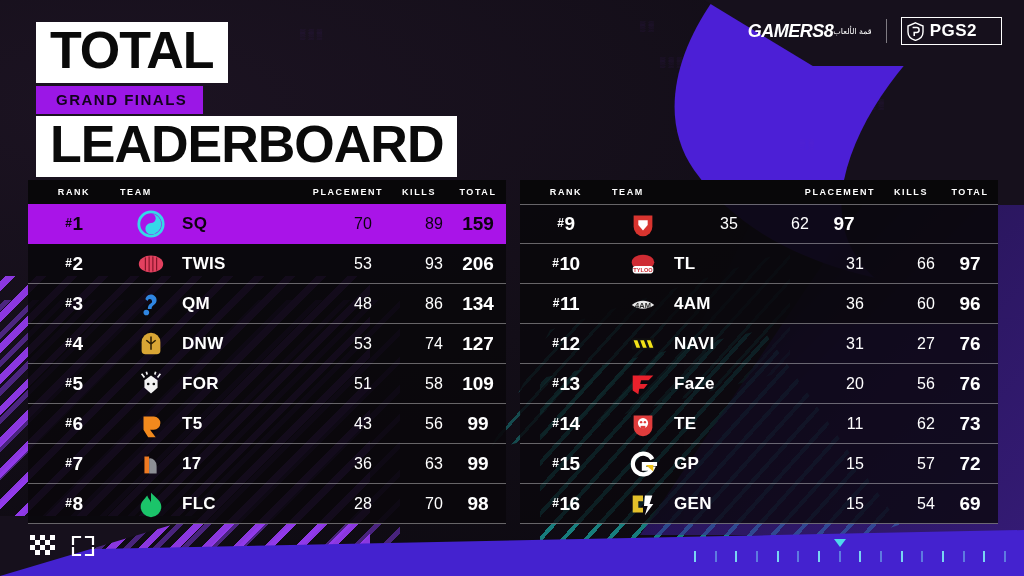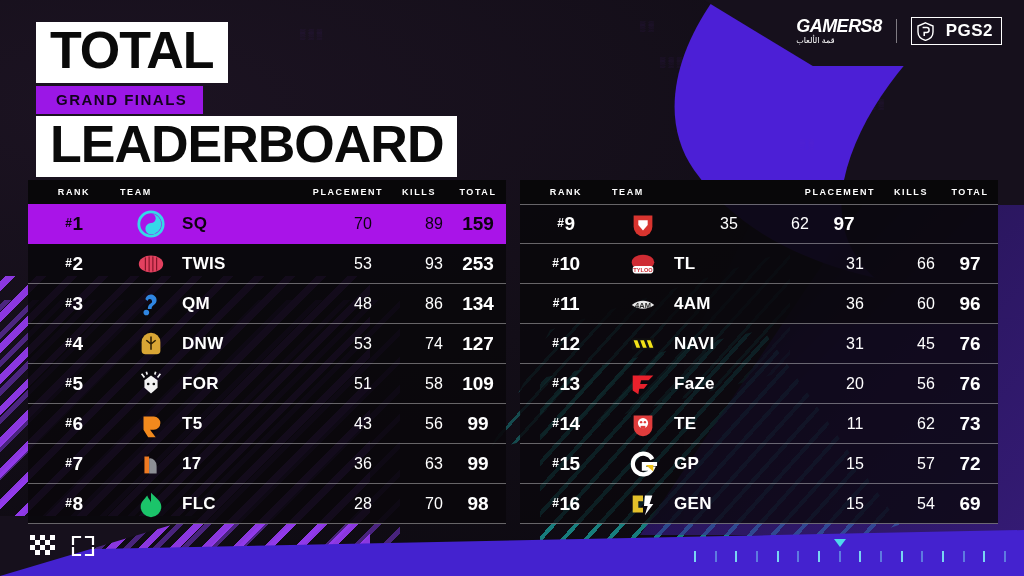--- a/index.html
+++ b/index.html
@@ -106,27 +106,27 @@
   }
   .title-1 { font-size:52px; }
   .title-2 { font-size:52px; margin-top:2px; }
   .subtitle {
     display:inline-block; background:#9b17e6; color:#12031c;
     font-weight:bold; font-size:15px; letter-spacing:1.5px;
     padding:5px 16px 6px 20px; margin-top:3px;
   }
 
   .brands { position:absolute; right:22px; top:17px; display:flex; align-items:center; gap:14px; z-index:7; }
-  .g8 { display:flex; flex-direction:column; align-items:flex-start; line-height:1; }
+  .g8 { display:flex; flex-direction:row; align-items:center; line-height:1; }
   .g8-main { color:#fff; font-weight:bold; font-size:18px; font-style:italic; letter-spacing:-.5px; }
   .g8-sub  { color:#fff; font-size:8px; letter-spacing:.5px; margin-top:2px; }
   .brand-div { width:1px; height:24px; background:rgba(255,255,255,.45); }
   .pgs {
-    display:flex; align-items:center; gap:12px;
-    border:1.5px solid #fff; padding:3px 8px 3px 5px;
+    display:flex; align-items:center; gap:6px;
+    border:1.5px solid #fff; padding:3px 24px 3px 5px;
   }
   .pgs-txt { color:#fff; font-weight:bold; font-size:17px; letter-spacing:.5px; }
 
   
   .board { position:absolute; z-index:5; width:478px; }
   .board-left  { left:28px;  top:180px; }
   .board-right { left:520px; top:180px; }
 
   .thead {
     display:flex; align-items:center; height:24px;
@@ -262,21 +262,21 @@
                 <path d="M10 9 v14"></path>
                 <path d="M14 8 v16"></path>
                 <path d="M18 8 v16"></path>
                 <path d="M22 9 v14"></path>
               </g>
             </svg>
           </div>
           <div class="c-team"><span class="team-txt">TWIS</span></div>
           <div class="c-place"><span class="num soft">53</span></div>
           <div class="c-kills"><span class="num soft">93</span></div>
-          <div class="c-total"><span class="total-txt">253</span></div>
+          <div class="c-total"><span class="total-txt">206</span></div>
         </div>
         <div class="row">
           <div class="c-rank"><span class="rank-txt"><span class="hash">#</span>3</span></div>
           <div class="c-logo">
             <svg class="logo" viewBox="0 0 32 32">
               <path d="M10 11 a6 6 0 1 1 9 6 c-2 1.6-2.4 2.6-2.4 4.4 h-4 c0-3 .8-4.4 3-6 a2.4 2.4 0 1 0-3.2-2.6 z" fill="#2f86e0"></path>
               <circle cx="11" cy="25" r="3" fill="#2f86e0"></circle>
             </svg>
           </div>
           <div class="c-team"><span class="team-txt">QM</span></div>
@@ -403,21 +403,21 @@
         <div class="row translucent">
           <div class="c-rank"><span class="rank-txt"><span class="hash">#</span>12</span></div>
           <div class="c-logo">
             <svg class="logo" viewBox="0 0 32 32">
               <rect x="4" y="10" width="24" height="12" fill="#111"></rect>
               <path d="M6 12 h4 l3 8 h-4 z M13 12 h4 l3 8 h-4 z M20 12 h4 l3 8 h-4 z" fill="#f4e318"></path>
             </svg>
           </div>
           <div class="c-team"><span class="team-txt">NAVI</span></div>
           <div class="c-place"><span class="num soft">31</span></div>
-          <div class="c-kills"><span class="num soft">45</span></div>
+          <div class="c-kills"><span class="num soft">27</span></div>
           <div class="c-total"><span class="total-txt">76</span></div>
         </div>
         <div class="row translucent">
           <div class="c-rank"><span class="rank-txt"><span class="hash">#</span>13</span></div>
           <div class="c-logo">
             <svg class="logo" viewBox="0 0 32 32">
               <path d="M5 7 h22 l-5 5 H14 l-1 4 h8 l-4 5 h-5 l-1 6 l-6-4 z" fill="#e8212c"></path>
             </svg>
           </div>
           <div class="c-team"><span class="team-txt">FaZe</span></div>

